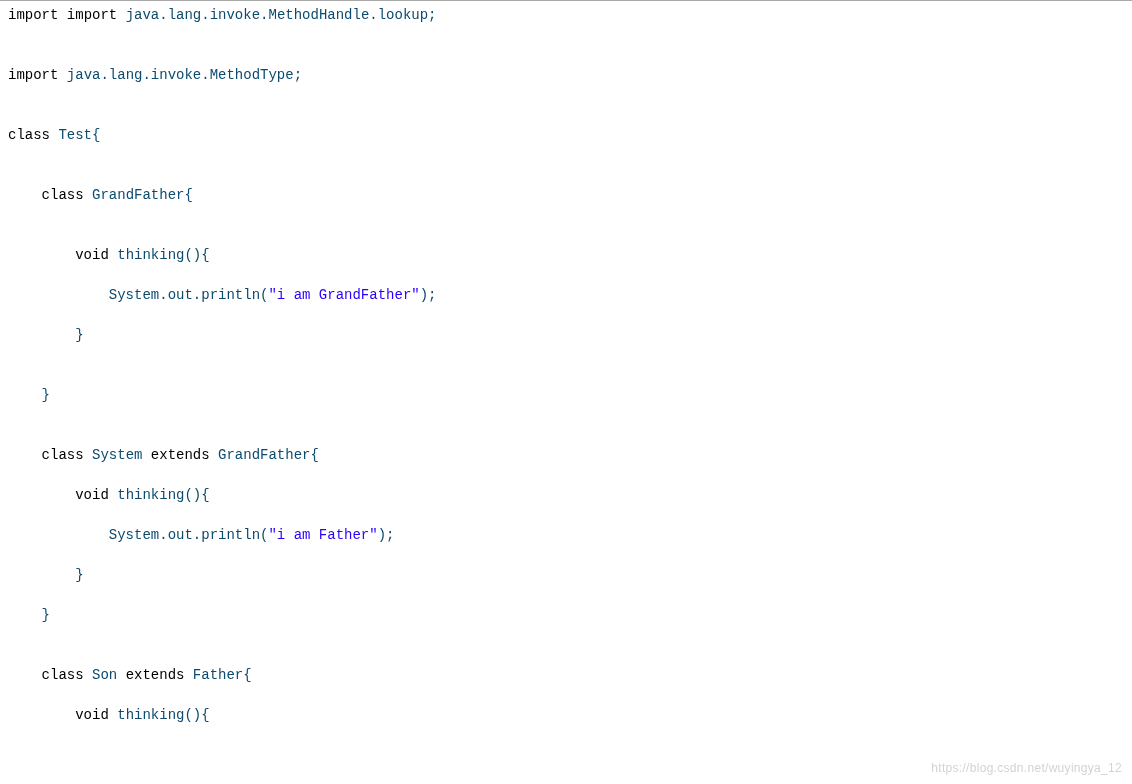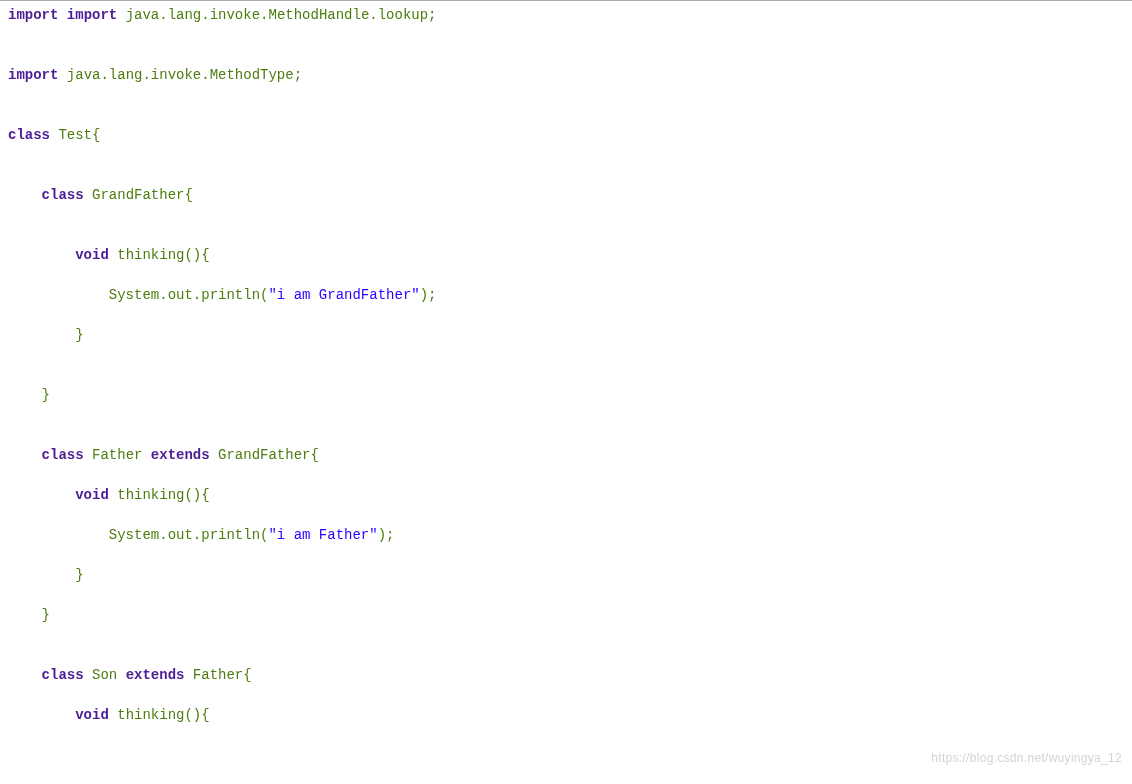--- a/index.html
+++ b/index.html
@@ -17,26 +17,26 @@
   .code-area {
     padding: 4px 0 0 4px;
     white-space: pre;
     border-top: 1px solid #aaa;
     position: relative;
   }
   .line {
     display: block;
     padding-left: 4px;
   }
-  .kw   { color: #4c1d95; font-weight: bold; }
-  .plain{ color: #4d7c0f; }
+  .kw   { color: #000000; font-weight: normal; }
+  .plain{ color: #0c4a6e; }
   .str  { color: #2a00ff; }
   .watermark {
     position: absolute;
-    bottom: 16px;
+    bottom: 6px;
     right: 10px;
     color: #d3d3d3;
     font-family: Arial, sans-serif;
     font-size: 12px;
     letter-spacing: 0.3px;
   }
 </style>
 </head>
 <body>
 
@@ -47,21 +47,21 @@
 <span class="line"><span class="kw">class</span><span class="plain"> Test{</span></span>
 <span class="line"><span class="plain"></span></span>
 <span class="line"><span class="plain">    </span><span class="kw">class</span><span class="plain"> GrandFather{</span></span>
 <span class="line"><span class="plain"></span></span>
 <span class="line"><span class="plain">        </span><span class="kw">void</span><span class="plain"> thinking(){</span></span>
 <span class="line"><span class="plain">            System.out.println(</span><span class="str">"i am GrandFather"</span><span class="plain">);</span></span>
 <span class="line"><span class="plain">        }</span></span>
 <span class="line"><span class="plain"></span></span>
 <span class="line"><span class="plain">    }</span></span>
 <span class="line"><span class="plain"></span></span>
-<span class="line"><span class="plain">    </span><span class="kw">class</span><span class="plain"> Father </span><span class="kw">extends</span><span class="plain"> GrandFather{</span></span>
+<span class="line"><span class="plain">    </span><span class="kw">class</span><span class="plain"> System </span><span class="kw">extends</span><span class="plain"> GrandFather{</span></span>
 <span class="line"><span class="plain">        </span><span class="kw">void</span><span class="plain"> thinking(){</span></span>
 <span class="line"><span class="plain">            System.out.println(</span><span class="str">"i am Father"</span><span class="plain">);</span></span>
 <span class="line"><span class="plain">        }</span></span>
 <span class="line"><span class="plain">    }</span></span>
 <span class="line"><span class="plain"></span></span>
 <span class="line"><span class="plain">    </span><span class="kw">class</span><span class="plain"> Son </span><span class="kw">extends</span><span class="plain"> Father{</span></span>
 <span class="line"><span class="plain">        </span><span class="kw">void</span><span class="plain"> thinking(){</span></span>
 
 
 

